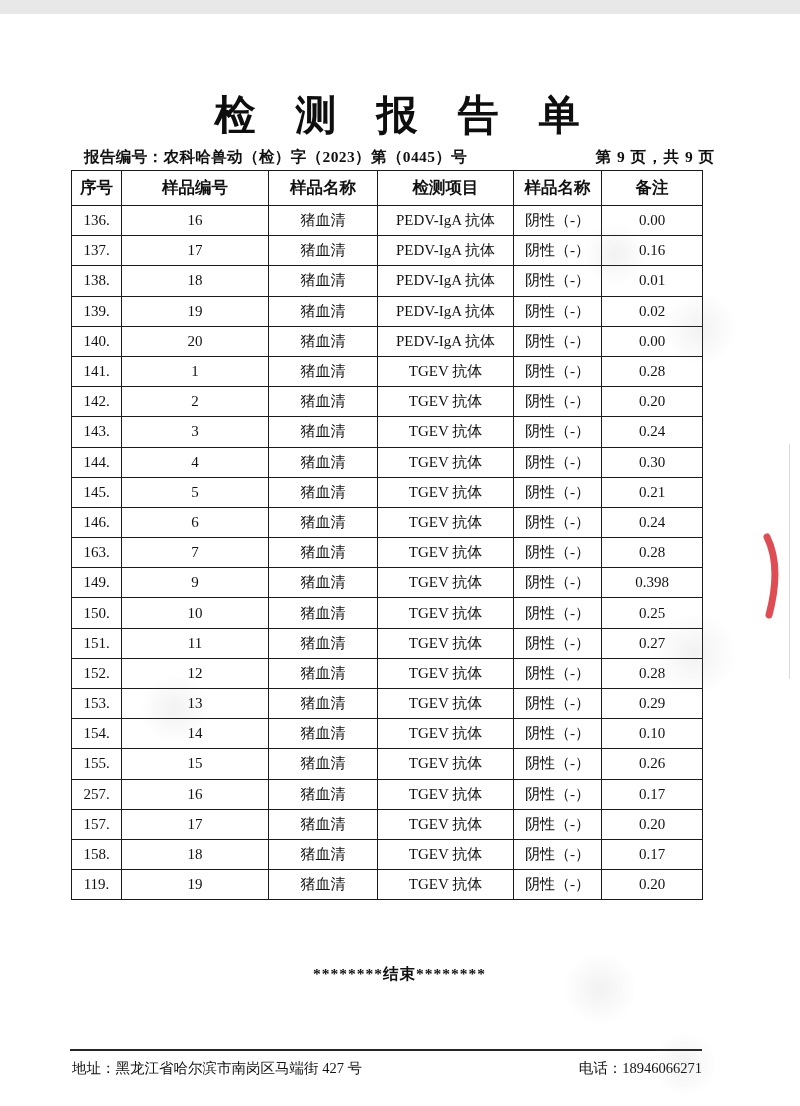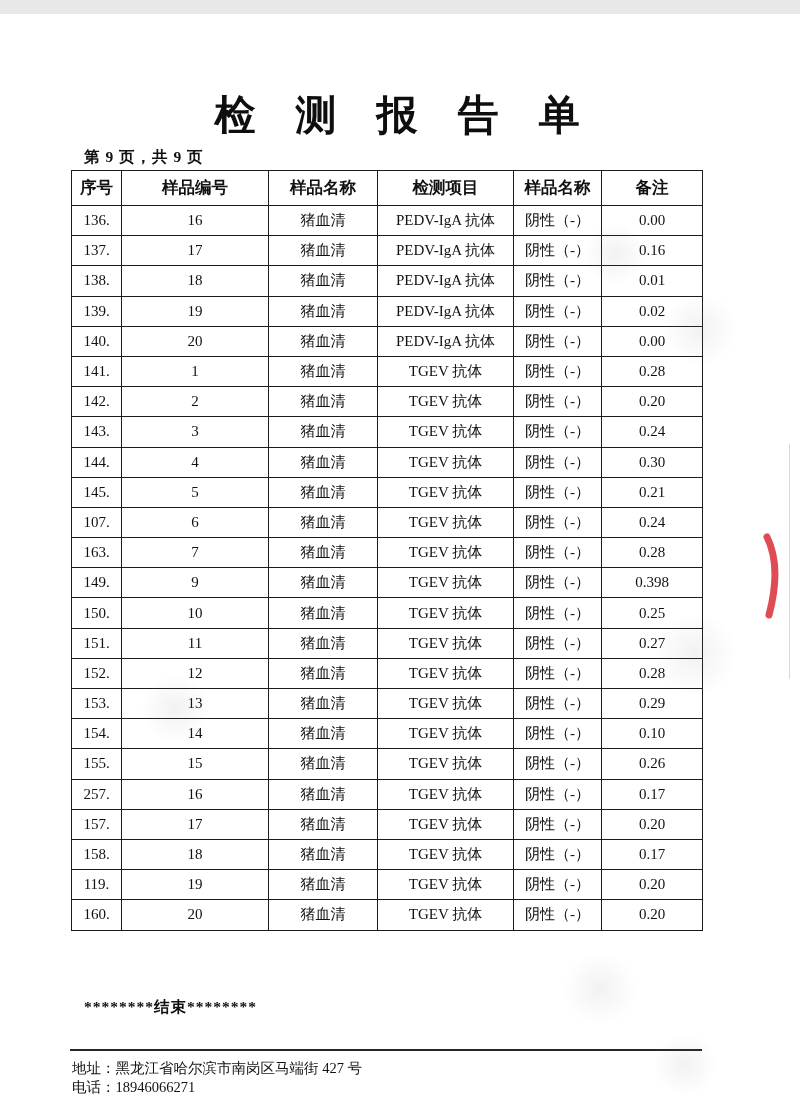--- a/index.html
+++ b/index.html
@@ -61,45 +61,44 @@
     font-size: 16.5px;
     font-weight: bold;
     font-family: "Liberation Sans", "DejaVu Sans", sans-serif;
   }
   .report-table td {
     height: 30.2px;
     font-size: 15px;
   }
   .end-marker {
     position: absolute;
-    top: 983px;
+    top: 950px;
     left: 84px;
     width: 631px;
-    text-align: left;
+    text-align: center;
     font-size: 15.5px;
     font-weight: bold;
     letter-spacing: 1px;
   }
   .footer-divider {
     position: absolute;
     top: 1035px;
     left: 70px;
     width: 632px;
     height: 2px;
     background: #26262b;
   }
   .footer-row {
     position: absolute;
     top: 1045px;
     left: 72px;
     width: 630px;
     display: flex;
     justify-content: space-between;
     font-size: 14.5px;
-    flex-direction: column;
   }
   .red-stamp {
     position: absolute;
     left: 760px;
     top: 519px;
     width: 26px;
     height: 86px;
   }
   .scan-edge-vline {
     position: absolute;
@@ -127,20 +126,21 @@
   }
 </style>
 </head>
 <body>
 
 <div class="page">
 
   <div class="doc-title">检 测 报 告 单</div>
 
   <div class="report-line">
+    <span class="report-no">报告编号：农科哈兽动（检）字（2023）第（0445）号</span>
     <span class="page-info">第 9 页，共 9 页</span>
   </div>
 
   <table class="report-table">
     <colgroup>
         <col style="width: 50px;">
         <col style="width: 147px;">
         <col style="width: 109px;">
         <col style="width: 136px;">
         <col style="width: 88px;">
@@ -231,21 +231,21 @@
         </tr>
         <tr>
           <td>145.</td>
           <td>5</td>
           <td>猪血清</td>
           <td>TGEV 抗体</td>
           <td>阴性（-）</td>
           <td>0.21</td>
         </tr>
         <tr>
-          <td>107.</td>
+          <td>146.</td>
           <td>6</td>
           <td>猪血清</td>
           <td>TGEV 抗体</td>
           <td>阴性（-）</td>
           <td>0.24</td>
         </tr>
         <tr>
           <td>163.</td>
           <td>7</td>
           <td>猪血清</td>
@@ -329,28 +329,20 @@
           <td>158.</td>
           <td>18</td>
           <td>猪血清</td>
           <td>TGEV 抗体</td>
           <td>阴性（-）</td>
           <td>0.17</td>
         </tr>
         <tr>
           <td>119.</td>
           <td>19</td>
-          <td>猪血清</td>
-          <td>TGEV 抗体</td>
-          <td>阴性（-）</td>
-          <td>0.20</td>
-        </tr>
-        <tr>
-          <td>160.</td>
-          <td>20</td>
           <td>猪血清</td>
           <td>TGEV 抗体</td>
           <td>阴性（-）</td>
           <td>0.20</td>
         </tr>
       </tbody>
   </table>
 
   <div class="end-marker">********结束********</div>
 

